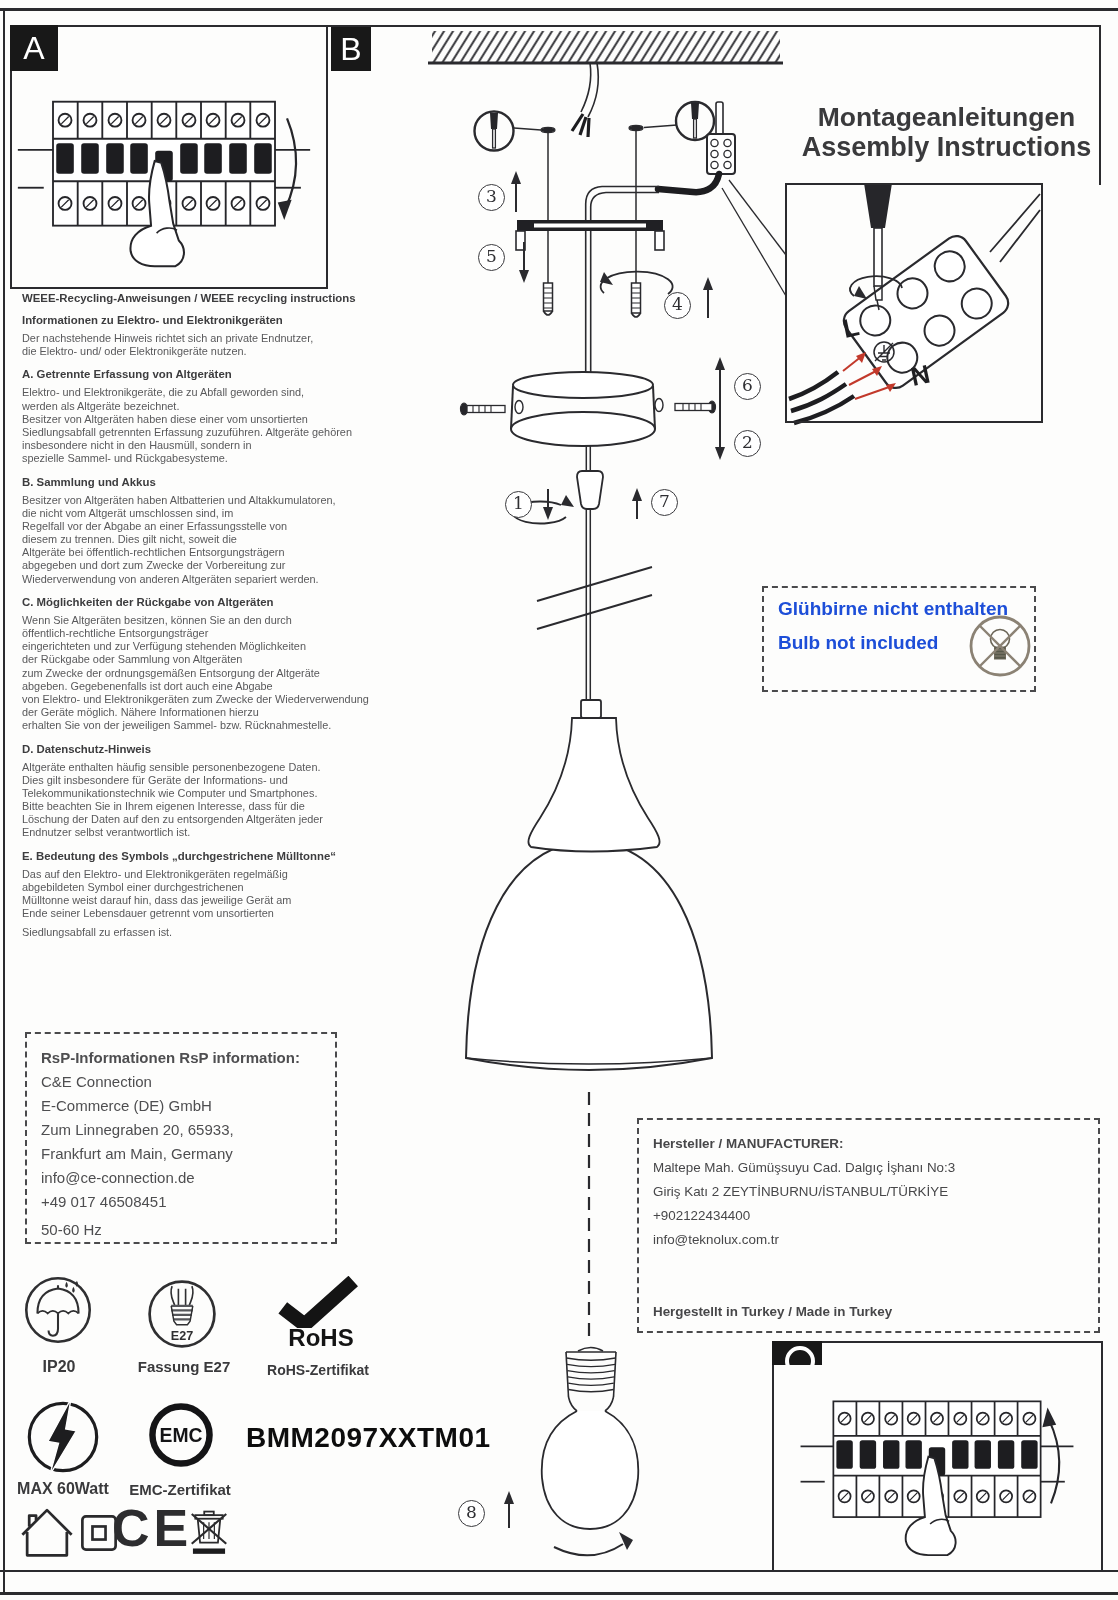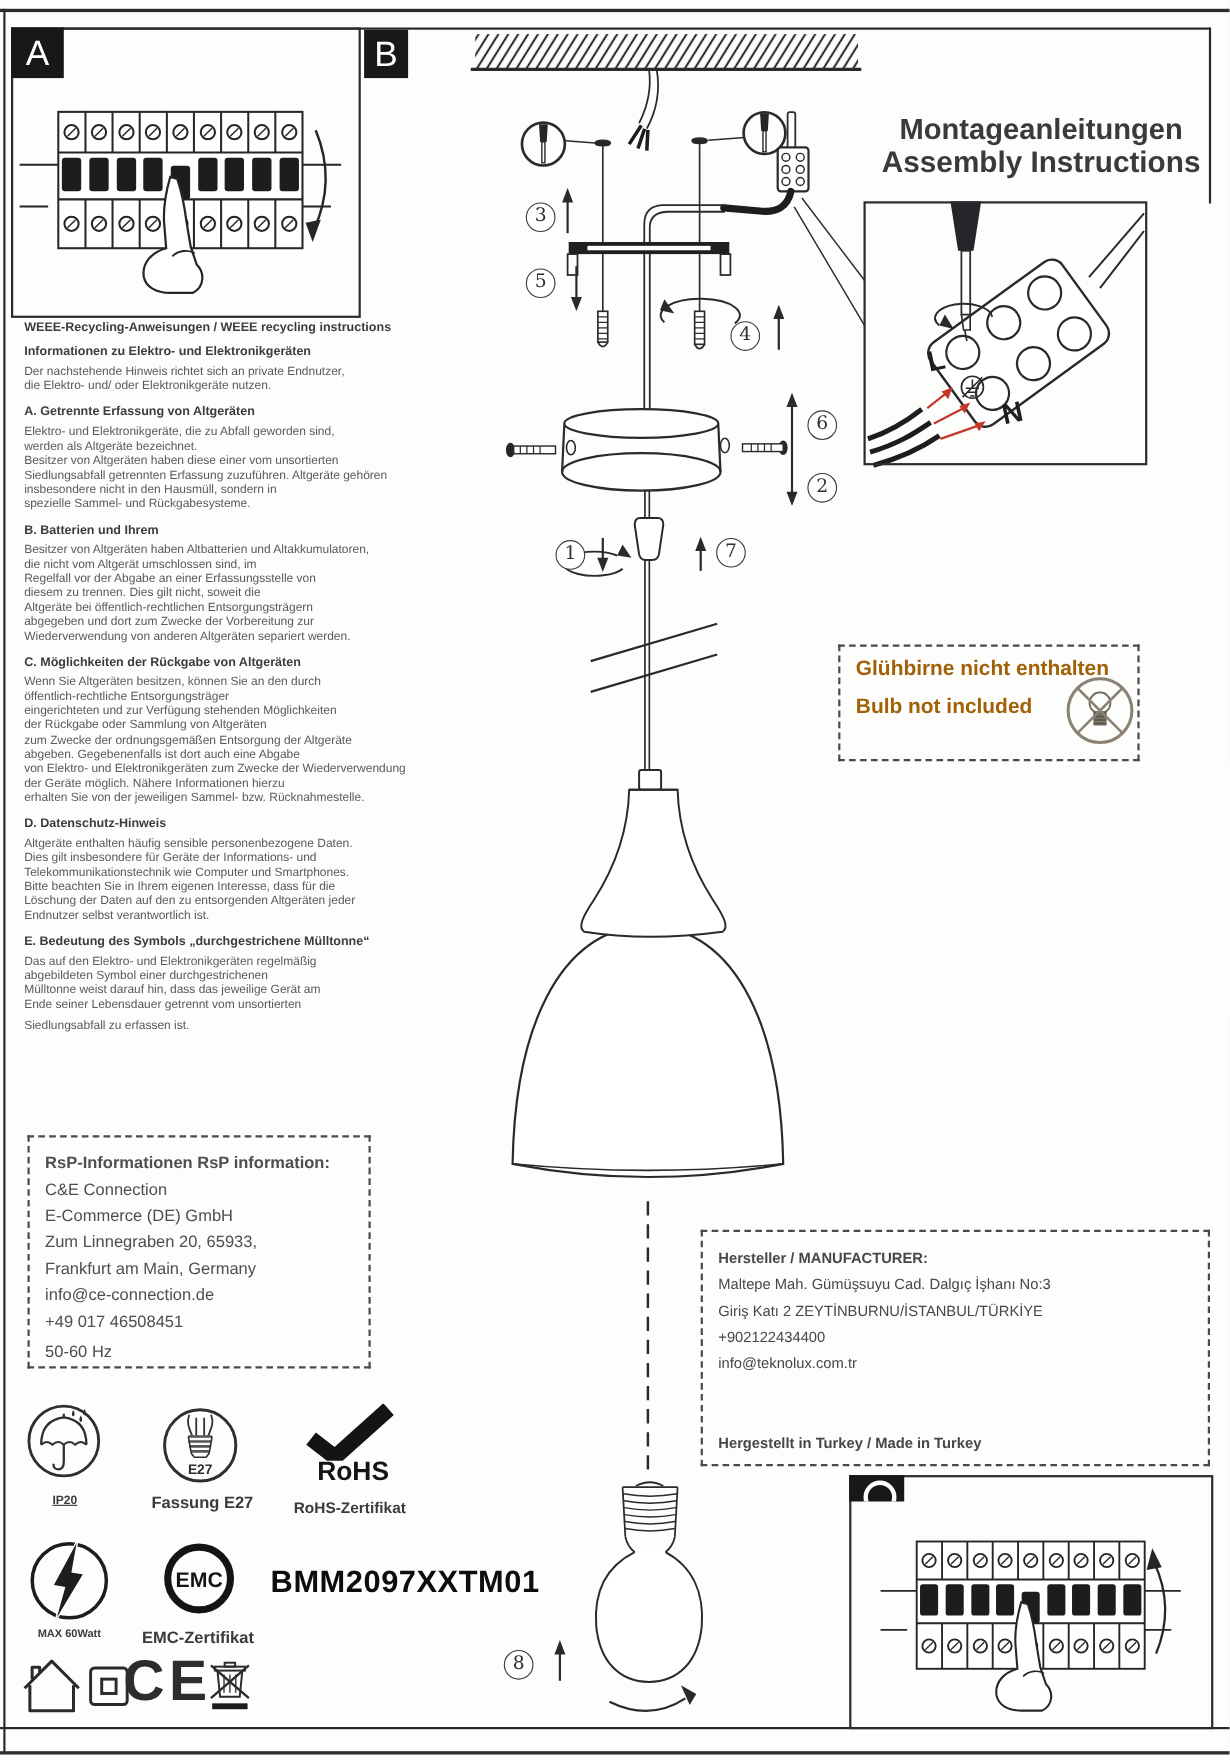--- a/index.html
+++ b/index.html
@@ -14,21 +14,21 @@
   .brand{position:absolute;left:793px;top:34px;width:307px;text-align:center;
          font-size:46px;font-weight:bold;letter-spacing:1px;color:#E5B513;}
   .h-title{position:absolute;left:793px;width:307px;text-align:center;
            font-weight:bold;color:#3a3a3c;}
   .weee{position:absolute;left:22px;top:292px;width:432px;}
   .w-title{font-weight:bold;font-size:11.4px;color:#3c3c3e;}
   .w-sub{font-weight:bold;font-size:11.4px;color:#3c3c3e;margin-top:10px;}
   .w-head{font-weight:bold;font-size:11.4px;color:#3c3c3e;margin-top:10px;}
   .w-body{font-size:10.9px;line-height:1.21;color:#59595b;white-space:pre-line;margin-top:6px;}
   .dashed-box{position:absolute;border:2.5px dashed #4a4a4c;}
-  .bulb-note-line{margin:6px 0 0 14px;font-size:19px;font-weight:bold;color:#a16207;line-height:30px;}
+  .bulb-note-line{margin:6px 0 0 14px;font-size:19px;font-weight:bold;color:#1d4ed8;line-height:30px;}
   .rsp{left:25px;top:1032px;width:308px;height:208px;}
   .rsp-inner{padding:12px 0 0 14px;font-size:15px;color:#4e4e50;line-height:24px;}
   .rsp-title{font-weight:bold;}
   .man{left:637px;top:1118px;width:459px;height:211px;}
   .man-inner{padding:12px 0 0 14px;font-size:13.4px;color:#474749;line-height:24px;}
   .man-title,.man-company{font-weight:bold;}
   .made-in{position:absolute;left:14px;bottom:12px;font-weight:bold;font-size:13.4px;color:#474749;}
   .step{position:absolute;width:27px;height:27px;border:1.8px solid #3a3a3e;border-radius:50%;
         box-sizing:border-box;text-align:center;font-family:"DejaVu Serif",serif;
         font-size:17px;line-height:23px;color:#2f2f33;background:#fff;}
@@ -296,21 +296,21 @@
     <div class="w-sub">Informationen zu Elektro- und Elektronikgeräten</div>
     <div class="w-body">Der nachstehende Hinweis richtet sich an private Endnutzer,
 die Elektro- und/ oder Elektronikgeräte nutzen.</div>
     <div class="w-head">A. Getrennte Erfassung von Altgeräten</div>
     <div class="w-body">Elektro- und Elektronikgeräte, die zu Abfall geworden sind,
 werden als Altgeräte bezeichnet.
 Besitzer von Altgeräten haben diese einer vom unsortierten
 Siedlungsabfall getrennten Erfassung zuzuführen. Altgeräte gehören
 insbesondere nicht in den Hausmüll, sondern in
 spezielle Sammel- und Rückgabesysteme.</div>
-    <div class="w-head">B. Batterien und Ihrem</div>
+    <div class="w-head">B. Sammlung und Akkus</div>
     <div class="w-body">Besitzer von Altgeräten haben Altbatterien und Altakkumulatoren,
 die nicht vom Altgerät umschlossen sind, im
 Regelfall vor der Abgabe an einer Erfassungsstelle von
 diesem zu trennen. Dies gilt nicht, soweit die
 Altgeräte bei öffentlich-rechtlichen Entsorgungsträgern
 abgegeben und dort zum Zwecke der Vorbereitung zur
 Wiederverwendung von anderen Altgeräten separiert werden.</div>
     <div class="w-head">C. Möglichkeiten der Rückgabe von Altgeräten</div>
     <div class="w-body">Wenn Sie Altgeräten besitzen, können Sie an den durch
 öffentlich-rechtliche Entsorgungsträger
@@ -382,42 +382,42 @@
     <div class="made-in">Hergestellt in Turkey / Made in Turkey</div>
   </div>
 
   <svg class="abs" viewBox="-42 -42 84 84" style="left:22px;top:1274px;width:72px;height:72px;">
     <circle r="37" fill="none" stroke="#2f2f31" stroke-width="3"></circle>
     <path d="M-24,4 Q-24,-22 0,-25 Q24,-22 24,4" fill="none" stroke="#2f2f31" stroke-width="2.4"></path>
     <path d="M-24,4 Q-18,-2 -12,4 Q-6,-2 0,4 Q6,-2 12,4 Q18,-2 24,4" fill="none" stroke="#2f2f31" stroke-width="2"></path>
     <path d="M0,-25 L0,-29 M0,4 L0,22 Q0,30 -6,30 Q-11,30 -11,24" fill="none" stroke="#2f2f31" stroke-width="2.4"></path>
     <path d="M10,-33 q3,5 0,7 q-3,-2 0,-7 M18,-27 q3,5 0,7 q-3,-2 0,-7 M22,-34 q3,5 0,7 q-3,-2 0,-7" fill="#2f2f31" stroke="none"></path>
   </svg>
-  <div class="icon-label" style="left:24px;top:1358px;width:70px;font-size:11px;text-decoration:underline;">IP20</div>
+  <div class="icon-label" style="left:24px;top:1358px;width:70px;font-size:16px;">IP20</div>
 
   <svg class="abs" viewBox="-40 -40 80 80" style="left:146px;top:1278px;width:72px;height:72px;">
     <circle r="36" fill="none" stroke="#2f2f31" stroke-width="3"></circle>
     <path d="M-11,-31 C-15,-21 -9,-14 -8,-9 M11,-31 C15,-21 9,-14 8,-9 M-4,-28 V-9 M4,-28 V-9" fill="none" stroke="#2f2f31" stroke-width="1.8"></path>
     <path d="M-12,-9 h24 M-12,-4 h24 M-11,1 h22 M-9,6 h18" stroke="#55565a" stroke-width="2.6"></path>
     <path d="M-12,-9 L-9,8 L-6,12 h12 L9,8 L12,-9" fill="none" stroke="#2f2f31" stroke-width="1.6"></path>
     <text x="0" y="29" text-anchor="middle" font-size="14" font-weight="bold" fill="#2f2f31">E27</text>
   </svg>
   <div class="icon-label" style="left:126px;top:1358px;width:116px;font-size:15px;">Fassung E27</div>
 
   <svg class="abs" viewBox="0 0 100 62" style="left:276px;top:1276px;width:84px;height:52px;">
     <path d="M8,38 L34,58 L92,6" fill="none" stroke="#141414" stroke-width="17"></path>
   </svg>
   <div class="rohs-word">RoHS</div>
   <div class="icon-label" style="left:256px;top:1362px;width:124px;font-size:14px;">RoHS-Zertifikat</div>
 
   <svg class="abs" viewBox="-44 -44 88 88" style="left:24px;top:1398px;width:78px;height:78px;">
     <circle r="38" fill="none" stroke="#1d1d1f" stroke-width="3.6"></circle>
     <polygon points="9,-43 -17,5 -5,7 -15,43 15,-7 3,-9" fill="#1d1d1f" stroke="#fff" stroke-width="1.5"></polygon>
   </svg>
-  <div class="icon-label" style="left:12px;top:1480px;width:102px;font-size:10px;">MAX 60Watt</div>
+  <div class="icon-label" style="left:12px;top:1480px;width:102px;font-size:16px;">MAX 60Watt</div>
 
   <svg class="abs" viewBox="-38 -38 76 76" style="left:146px;top:1400px;width:70px;height:70px;">
     <circle r="31" fill="none" stroke="#141416" stroke-width="7"></circle>
     <text x="0" y="8" text-anchor="middle" font-size="21" font-weight="bold" fill="#141416">EMC</text>
   </svg>
   <div class="icon-label" style="left:120px;top:1481px;width:120px;font-size:15px;">EMC-Zertifikat</div>
 
   <div class="code">BMM2097XXTM01</div>
 
   <svg class="abs" viewBox="0 0 80 76" style="left:18px;top:1506px;width:58px;height:52px;">

